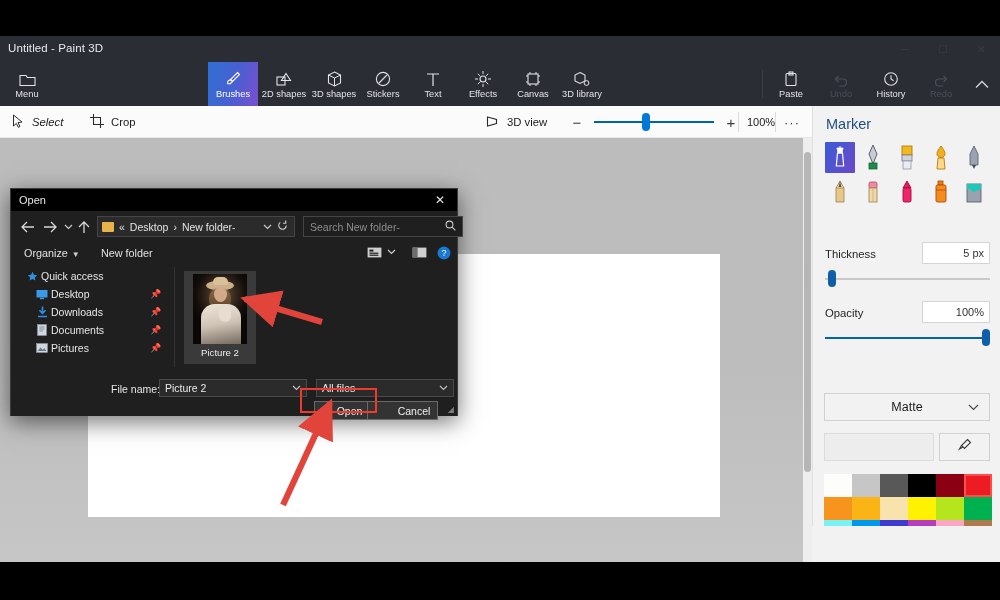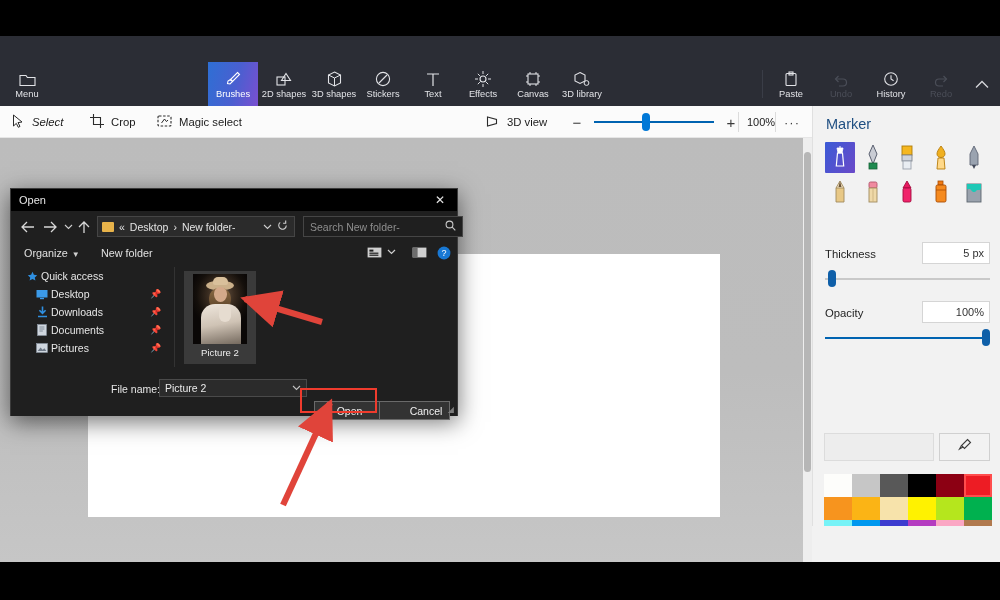--- a/index.html
+++ b/index.html
@@ -260,21 +260,21 @@
     font-size: 10.5px; color: #eaeaea; display: flex; align-items: center; padding-left: 5px;
   }
   .fb-type .chv { position: absolute; right: 5px; color: #c2c2c2; font-size: 9px; }
   .btn {
     position: absolute; top: 29px; height: 19px; width: 71px;
     background: #333; border: 1px solid #6a6a6a;
     display: flex; align-items: center; justify-content: center;
     font-size: 10.5px; color: #f0f0f0;
   }
   .btn.open { left: 303px; }
-  .btn.cancel { left: 368px; padding-left: 23px; }
+  .btn.cancel { left: 356px; padding-left: 23px; }
   .open-hl {
     position: absolute; left: 300px; top: 388px; width: 77px; height: 25px;
     border: 2px solid #ef3b2d; pointer-events: none;
   }
   .grip { position: absolute; right: 3px; bottom: 2px; font-size: 8px; color: #7c7c7c; }
 
   .arrows { position: absolute; left: 0; top: 0; width: 1000px; height: 600px; pointer-events: none; }
 
   
   .bottombar { position: absolute; left: 0; top: 562px; width: 1000px; height: 38px; background: #000; }
@@ -285,20 +285,28 @@
 </style>
 </head>
 <body>
 
 <div id="root">
 
   <div class="topbar"></div>
 
   <div class="app">
 
+    <div class="titlebar">
+      <div class="title-text">Untitled - Paint 3D</div>
+      <div class="wincontrols">
+        <div class="wc">─</div>
+        <div class="wc">☐</div>
+        <div class="wc">✕</div>
+      </div>
+    </div>
 
     <div class="ribbon">
       <div class="rib-item" style="left:2px;">
         <span class="ic">
           <svg width="17" height="14" viewBox="0 0 17 14">
               <path d="M1 2.5h6l1.4 2H16v8H1z" fill="none" stroke="#e2e3e7" stroke-width="1.1"></path>
             </svg>
         </span>
         <span>Menu</span>
       </div>
@@ -443,29 +451,20 @@
 
       <div class="tb-item" style="left:88px;">
         <span>
           <svg width="14" height="14" viewBox="0 0 14 14">
               <path d="M3.5 0v10.5H14M0 3.5h10.5V14" fill="none" stroke="#2b2b2b" stroke-width="1.1"></path>
             </svg>
         </span>
         <span>Crop</span>
       </div>
 
-      <div class="tb-item" style="left:155px;">
-        <span>
-          <svg width="15" height="14" viewBox="0 0 15 14">
-              <rect x="1" y="2" width="13" height="10" rx="1" fill="none" stroke="#2b2b2b" stroke-width="1.1" stroke-dasharray="2.5 1.6"></rect>
-              <path d="M4.5 9l3-4 2 2.6 1.5-1.6" fill="none" stroke="#2b2b2b" stroke-width="1"></path>
-            </svg>
-        </span>
-        <span>Magic select</span>
-      </div>
 
       <div class="tb-item" style="left:484px;">
         <span>
           <svg width="14" height="13" viewBox="0 0 14 13">
               <path d="M1.5 2l9 2.5v4L1.5 11z" fill="none" stroke="#2b2b2b" stroke-width="1.1"></path>
             </svg>
         </span>
         <span>3D view</span>
       </div>
 
@@ -571,20 +570,28 @@
       <div class="slider light" style="left:12px; top:172px; width:165px;">
         <div class="s-thumb" style="left:3px;"></div>
       </div>
 
       <div class="field-label" style="left:12px; top:201px;">Opacity</div>
       <div class="num-box" style="left:109px; top:195px; width:68px;">100%</div>
       <div class="slider" style="left:12px; top:231px; width:165px;">
         <div class="s-thumb" style="left:157px;"></div>
       </div>
 
+      <div class="combo" style="top:287px;">
+        <span class="cv">Matte</span>
+        <span class="chev">
+          <svg width="11" height="7" viewBox="0 0 11 7">
+              <path d="M1 1l4.5 4.5L10 1" fill="none" stroke="#4a4a4a" stroke-width="1.2"></path>
+            </svg>
+        </span>
+      </div>
 
       <div class="cur-color" style="top: 327px; background: rgb(237, 237, 237);"></div>
       <div class="eyedrop" style="top:327px;">
         <span>
           <svg width="16" height="16" viewBox="0 0 16 16">
               <path d="M10.5 2.5l3 3-6 6-3-3z" fill="none" stroke="#3a3a3a" stroke-width="1.1"></path>
               <path d="M4.5 8.5l-2 3.5 3.5-2" fill="none" stroke="#3a3a3a" stroke-width="1.1"></path>
             </svg>
         </span>
       </div>
@@ -777,20 +784,28 @@
     <div class="filebar">
       <div class="fb-label">File name:</div>
       <div class="fb-input">
         <span>Picture 2</span>
         <span class="chv">
           <svg width="9" height="6" viewBox="0 0 9 6">
               <path d="M1 1l3.5 3.5L8 1" fill="none" stroke="#c2c2c2" stroke-width="1.1"></path>
             </svg>
         </span>
       </div>
+      <div class="fb-type">
+        <span>All files</span>
+        <span class="chv">
+          <svg width="9" height="6" viewBox="0 0 9 6">
+              <path d="M1 1l3.5 3.5L8 1" fill="none" stroke="#c2c2c2" stroke-width="1.1"></path>
+            </svg>
+        </span>
+      </div>
       <div class="btn open">Open</div>
       <div class="btn cancel">Cancel</div>
       <div class="grip">◢</div>
     </div>
   </div>
 
   <div class="open-hl"></div>
 
   <svg class="arrows">
     <defs>

